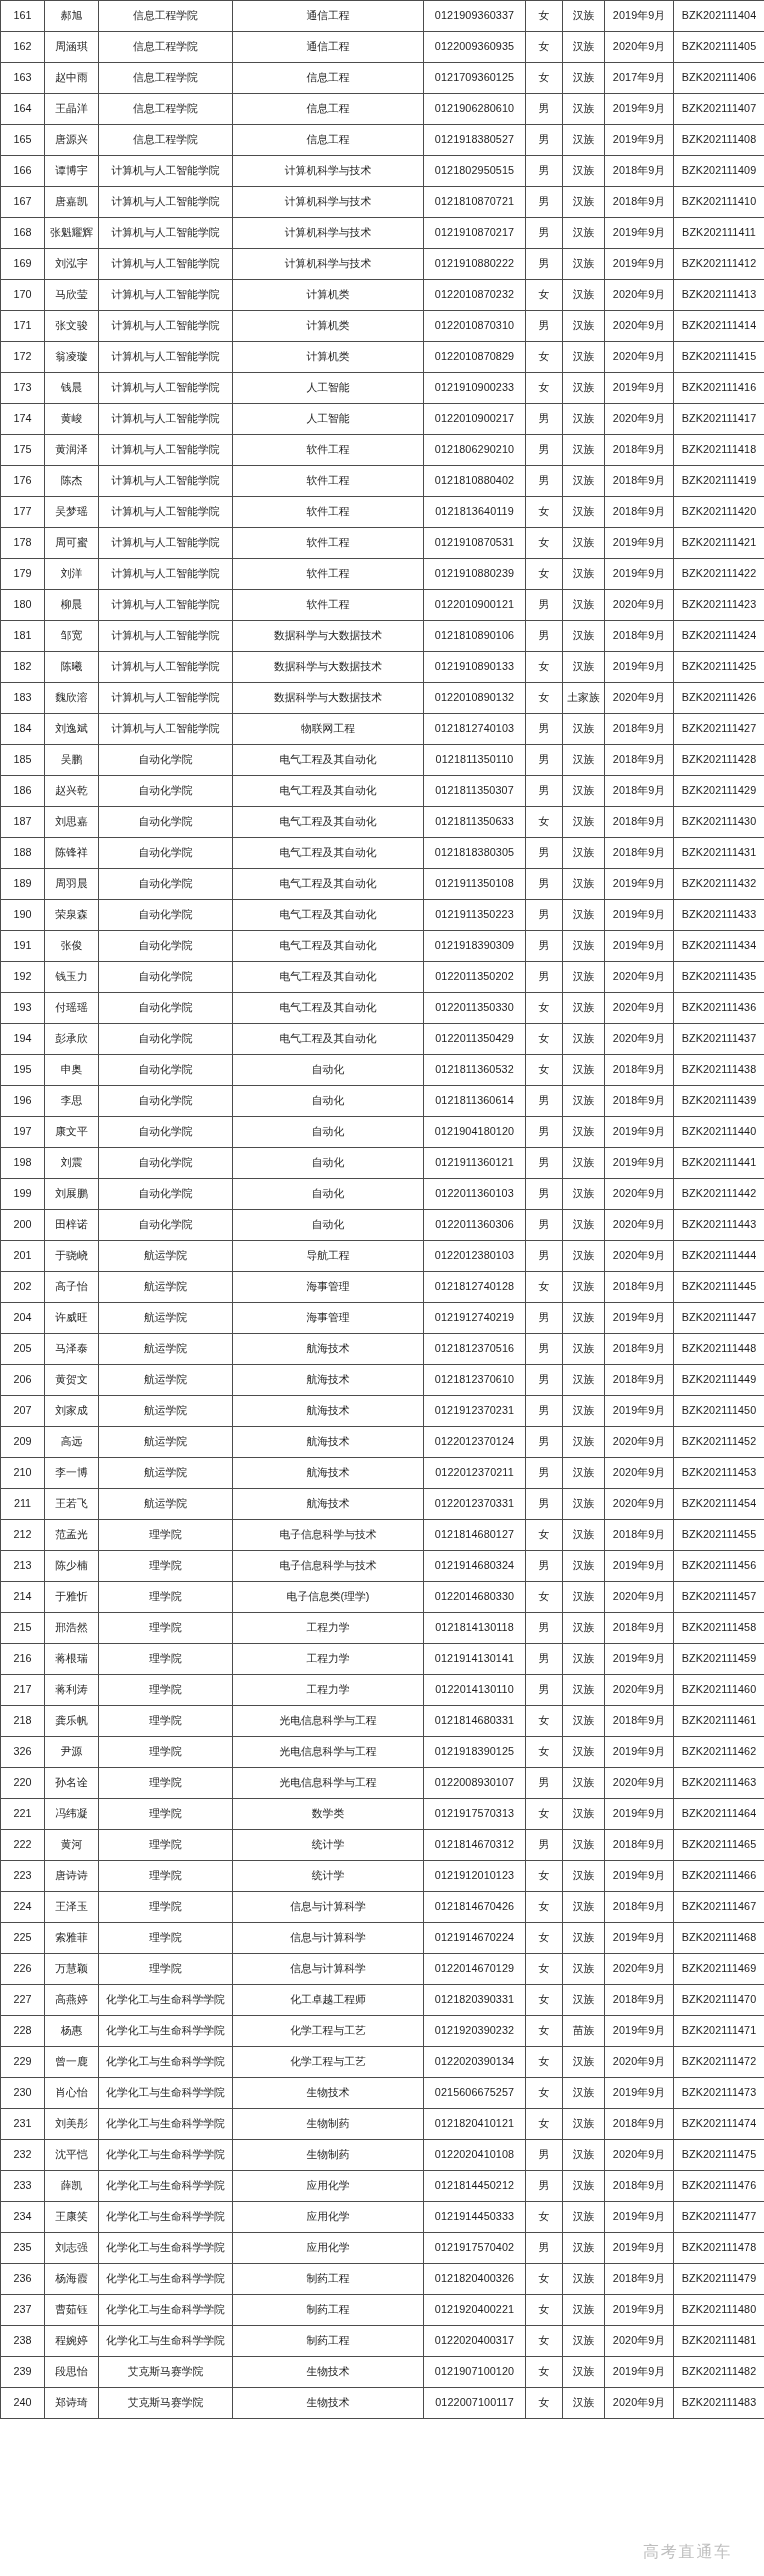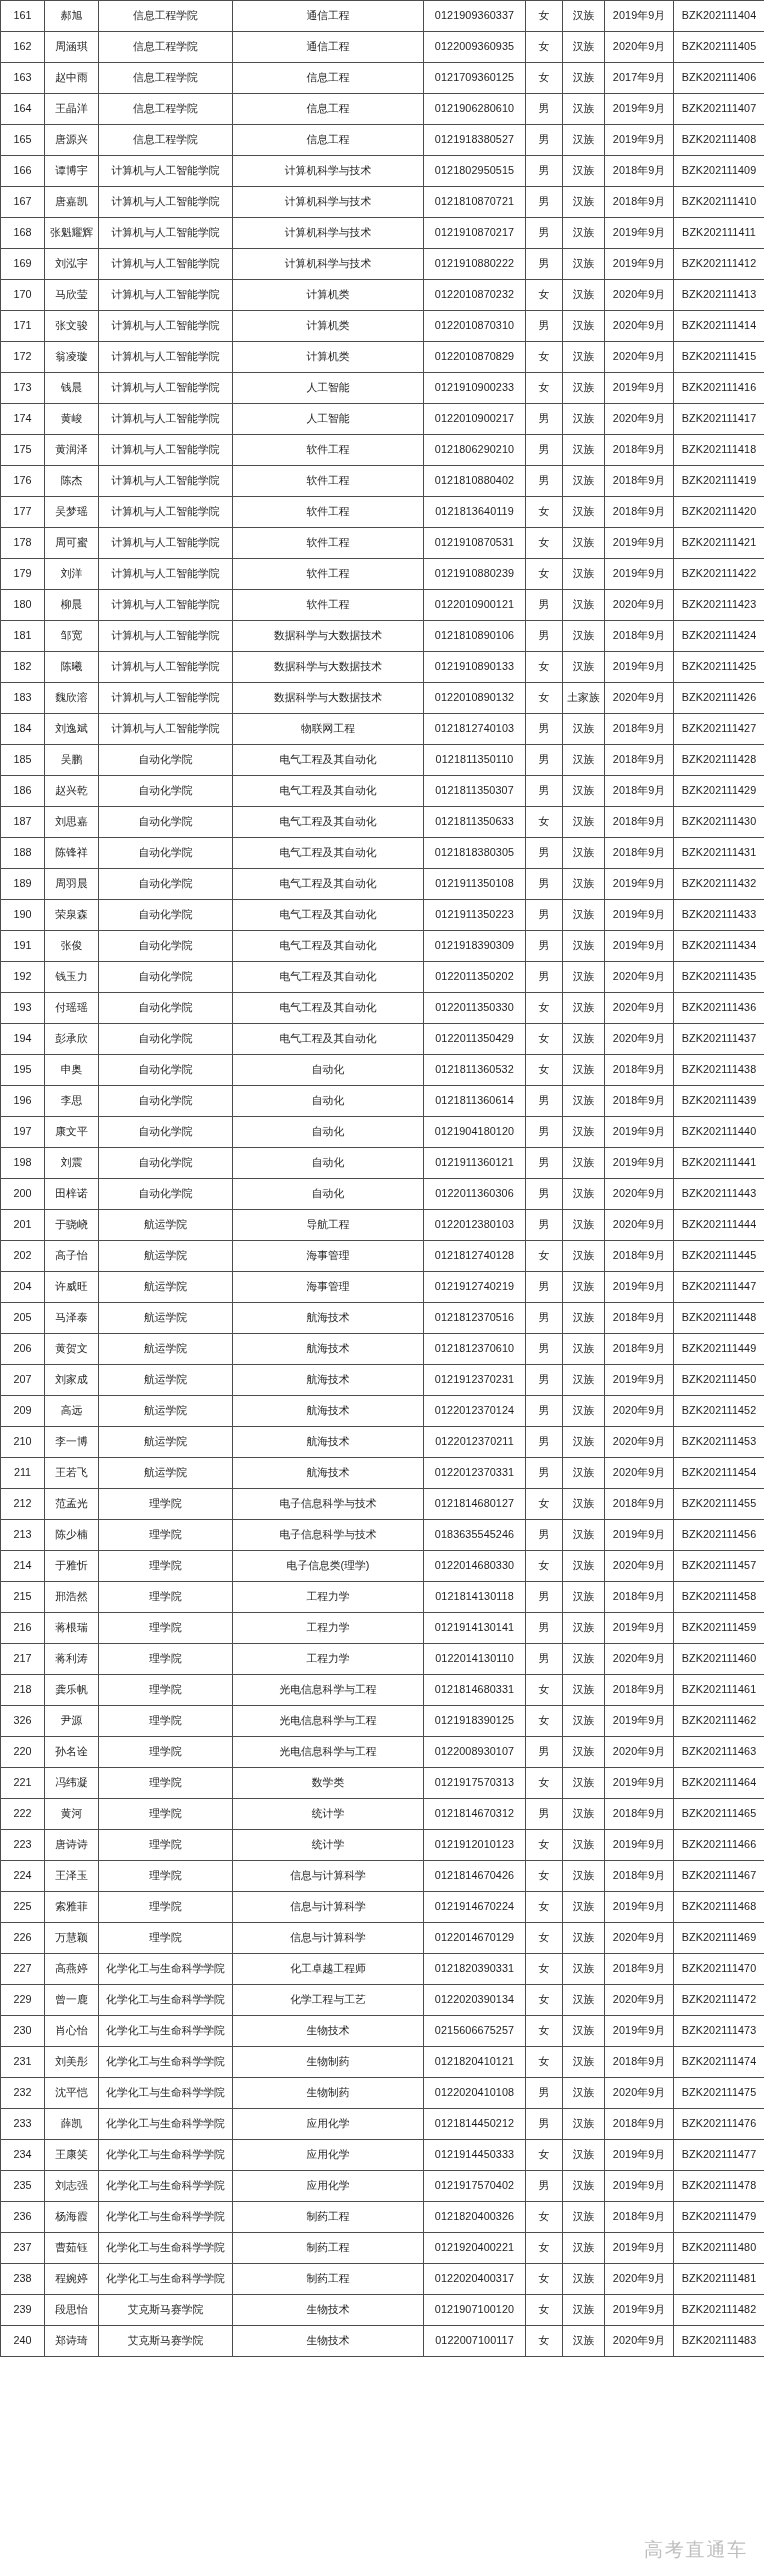--- a/index.html
+++ b/index.html
@@ -26,23 +26,23 @@
     overflow: hidden;
     white-space: nowrap;
     padding: 0 1.2px;
     box-sizing: border-box;
   }
   td.c-no    { font-size: 10.8px; }
   td.c-name, td.c-college, td.c-major { font-size: 11.4px; }
   td.c-id, td.c-date, td.c-code { font-size: 10.8px; letter-spacing: 0.1px; }
   .watermark {
     position: absolute;
-    right: 17px;
+    right: 33px;
     bottom: 13px;
-    font-size: 19px;
+    font-size: 16px;
     color: rgba(155,155,155,0.65);
     letter-spacing: 1.8px;
     pointer-events: none;
     text-align: center;
   }
 </style>
 </head>
 <body>
 
 <table class="roster">
@@ -470,20 +470,31 @@
         <td class="c-name">刘震</td>
         <td class="c-college">自动化学院</td>
         <td class="c-major">自动化</td>
         <td class="c-id">0121911360121</td>
         <td class="c-gender">男</td>
         <td class="c-ethnicity">汉族</td>
         <td class="c-date">2019年9月</td>
         <td class="c-code">BZK202111441</td>
       </tr>
       <tr>
+        <td class="c-no">199</td>
+        <td class="c-name">刘展鹏</td>
+        <td class="c-college">自动化学院</td>
+        <td class="c-major">自动化</td>
+        <td class="c-id">0122011360103</td>
+        <td class="c-gender">男</td>
+        <td class="c-ethnicity">汉族</td>
+        <td class="c-date">2020年9月</td>
+        <td class="c-code">BZK202111442</td>
+      </tr>
+      <tr>
         <td class="c-no">200</td>
         <td class="c-name">田梓诺</td>
         <td class="c-college">自动化学院</td>
         <td class="c-major">自动化</td>
         <td class="c-id">0122011360306</td>
         <td class="c-gender">男</td>
         <td class="c-ethnicity">汉族</td>
         <td class="c-date">2020年9月</td>
         <td class="c-code">BZK202111443</td>
       </tr>
@@ -595,21 +606,21 @@
         <td class="c-gender">女</td>
         <td class="c-ethnicity">汉族</td>
         <td class="c-date">2018年9月</td>
         <td class="c-code">BZK202111455</td>
       </tr>
       <tr>
         <td class="c-no">213</td>
         <td class="c-name">陈少楠</td>
         <td class="c-college">理学院</td>
         <td class="c-major">电子信息科学与技术</td>
-        <td class="c-id">0183635545246</td>
+        <td class="c-id">0121914680324</td>
         <td class="c-gender">男</td>
         <td class="c-ethnicity">汉族</td>
         <td class="c-date">2019年9月</td>
         <td class="c-code">BZK202111456</td>
       </tr>
       <tr>
         <td class="c-no">214</td>
         <td class="c-name">于雅忻</td>
         <td class="c-college">理学院</td>
         <td class="c-major">电子信息类(理学)</td>
@@ -754,20 +765,31 @@
       <tr>
         <td class="c-no">227</td>
         <td class="c-name">高燕婷</td>
         <td class="c-college">化学化工与生命科学学院</td>
         <td class="c-major">化工卓越工程师</td>
         <td class="c-id">0121820390331</td>
         <td class="c-gender">女</td>
         <td class="c-ethnicity">汉族</td>
         <td class="c-date">2018年9月</td>
         <td class="c-code">BZK202111470</td>
+      </tr>
+      <tr>
+        <td class="c-no">228</td>
+        <td class="c-name">杨惠</td>
+        <td class="c-college">化学化工与生命科学学院</td>
+        <td class="c-major">化学工程与工艺</td>
+        <td class="c-id">0121920390232</td>
+        <td class="c-gender">女</td>
+        <td class="c-ethnicity">苗族</td>
+        <td class="c-date">2019年9月</td>
+        <td class="c-code">BZK202111471</td>
       </tr>
       <tr>
         <td class="c-no">229</td>
         <td class="c-name">曾一鹿</td>
         <td class="c-college">化学化工与生命科学学院</td>
         <td class="c-major">化学工程与工艺</td>
         <td class="c-id">0122020390134</td>
         <td class="c-gender">女</td>
         <td class="c-ethnicity">汉族</td>
         <td class="c-date">2020年9月</td>

